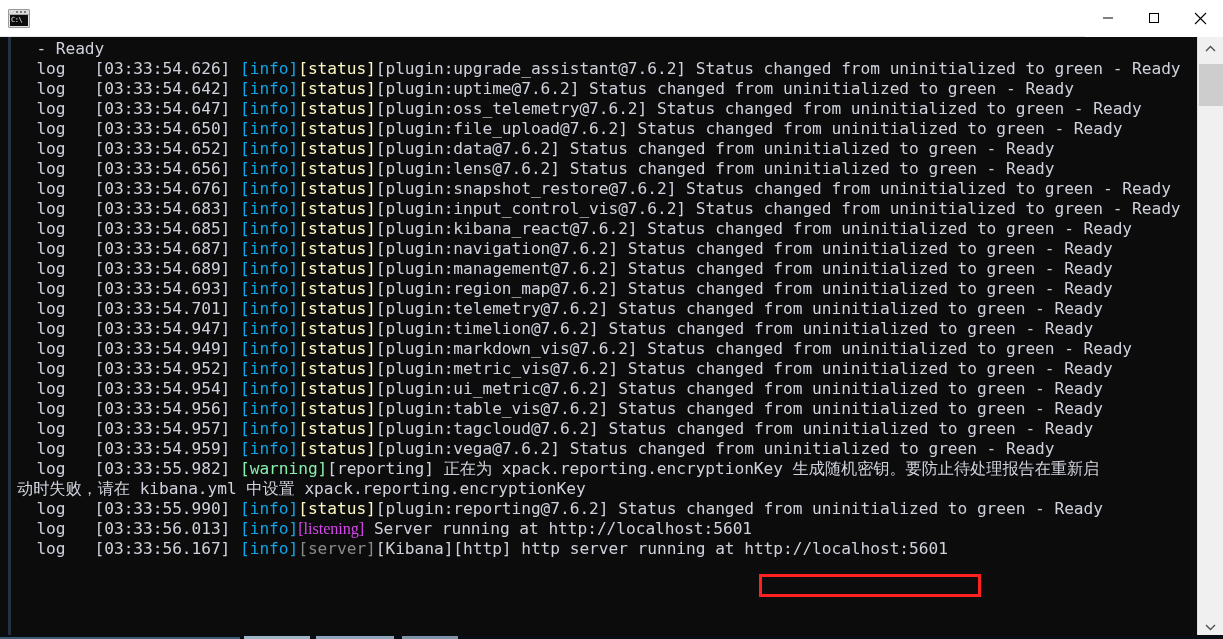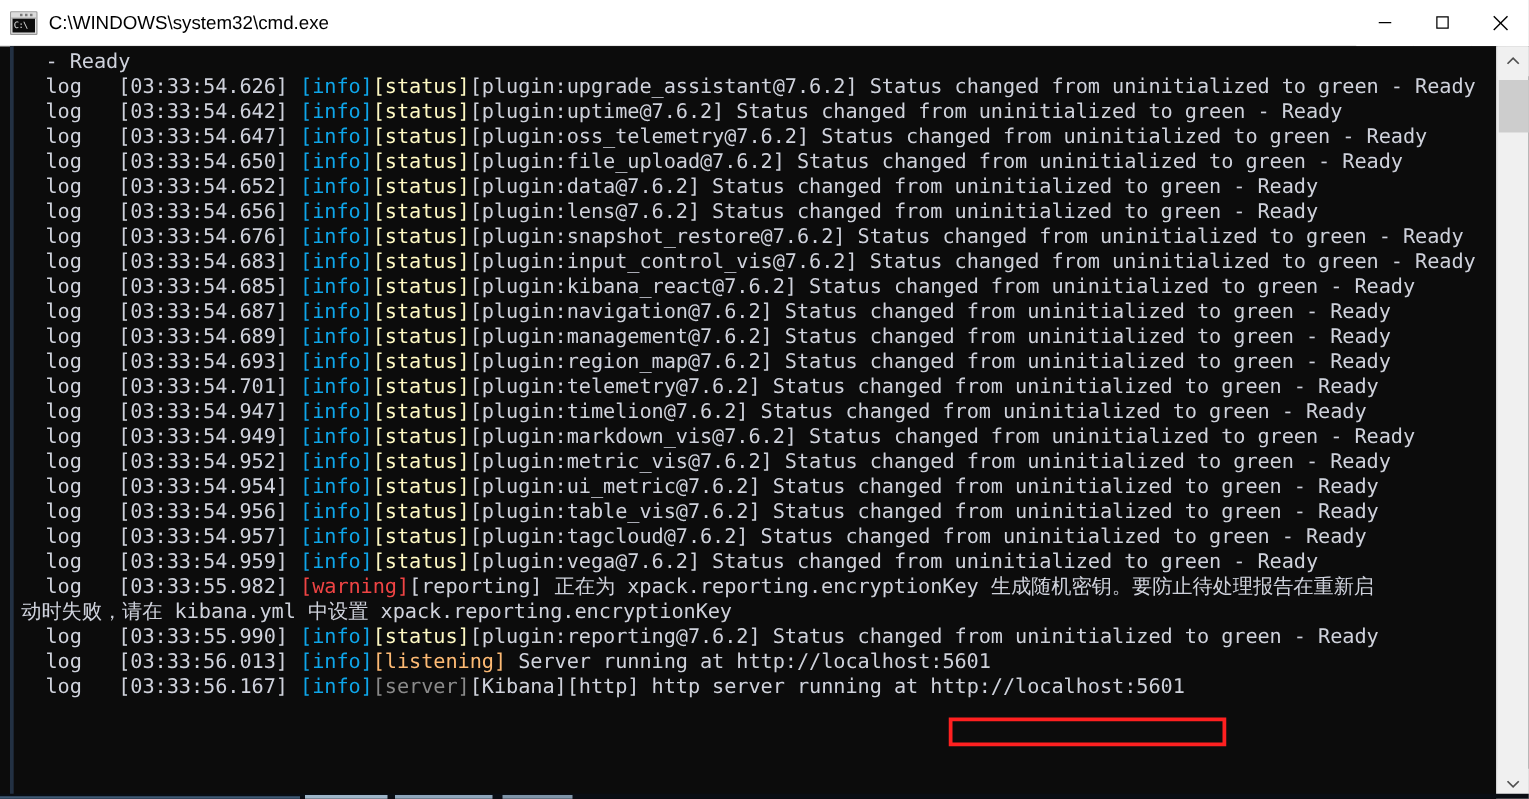--- a/index.html
+++ b/index.html
@@ -133,22 +133,22 @@
     font-size: 16.2px;
     line-height: 20px;
     letter-spacing: -0.05px;
     white-space: pre;
     color: #ccccd6;
   }
   .ln { height: 20px; white-space: pre; }
   .c-def   { color: #cfd2dc; }
   .c-green { color: #0ea5e9; }
   .c-yellow{ color: #fef9c3; }
-  .c-red   { color: #ef4444; }
-  .c-mag   { color: #fdba74; }
+  .c-red   { color: #86efac; }
+  .c-mag   { color: #d946ef; font-family: Liberation Serif, serif; }
   .c-gray  { color: #8a8a8a; }
 
   
   .url-box {
     position: absolute;
     left: 748px;
     top: 537px;
     width: 222px;
     height: 23px;
     border: 3px solid #ff2020;
@@ -209,21 +209,20 @@
 
   <div class="titlebar">
     <div class="title-left">
       <div class="app-icon">
         <div class="ic-bar"></div>
         <div class="ic-dot" style="right:3px;"></div>
         <div class="ic-dot" style="right:7px;"></div>
         <div class="ic-dot" style="right:11px;"></div>
         <div class="ic-screen">C:\</div>
       </div>
-      <span class="title-text">C:\WINDOWS\system32\cmd.exe</span>
     </div>
     <div class="win-controls">
       <div class="win-btn">
         <svg width="12" height="12" viewBox="0 0 12 12">
             <line x1="1" y1="6" x2="11" y2="6" stroke="#000" stroke-width="1"></line>
           </svg>
       </div>
       <div class="win-btn">
         <svg width="12" height="12" viewBox="0 0 12 12">
             <rect x="1.5" y="1.5" width="9" height="9" fill="none" stroke="#000" stroke-width="1"></rect>

